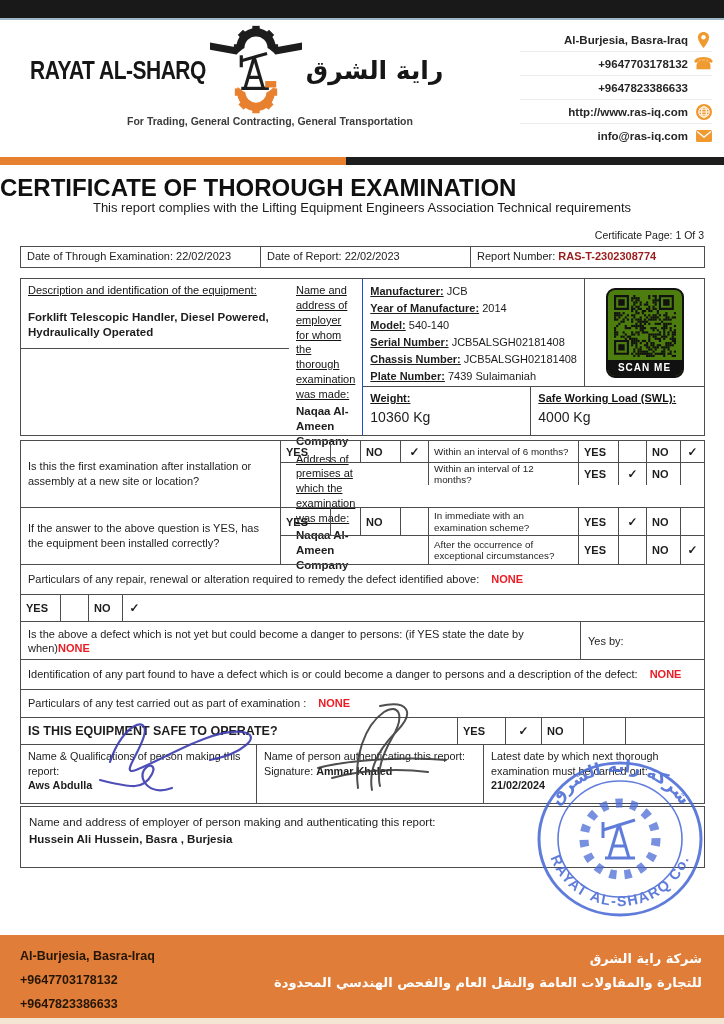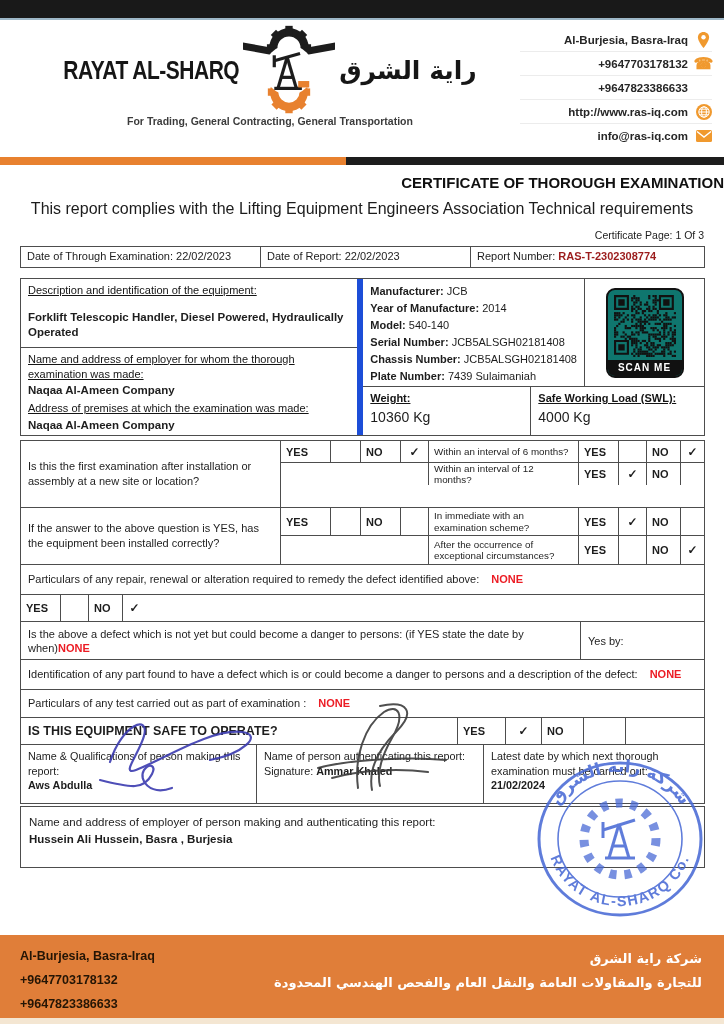--- a/index.html
+++ b/index.html
@@ -13,64 +13,64 @@
     overflow: hidden;
   }
   .abs { position: absolute; }
 
   
   .topbar { left:0; top:0; width:724px; height:20px; background:#191919; border-bottom:2px solid #9db7c7; }
 
   
   .header { left:0; top:22px; width:724px; height:133px; }
   .logo-wrap { position:absolute; left:30px; top:2px; width:480px; text-align:center; }
-  .logo-row { display:flex; align-items:center; justify-content:center; gap:4px; height:92px; }
+  .logo-row { display:flex; align-items:center; justify-content:flex-start; gap:4px; height:92px; }
   .brand-en { font-size:21px; font-weight:bold; letter-spacing:-0.5px; color:#161616; transform:scaleY(1.25); white-space:nowrap; }
   .brand-ar { font-size:25px; font-weight:bold; color:#161616; white-space:nowrap; font-family:"DejaVu Sans", sans-serif; }
   .tagline { font-size:10.5px; font-weight:bold; color:#3c3c3c; line-height:1.45; margin-top:-2px; }
   .contacts { position:absolute; right:12px; top:6px; width:192px; }
   .contact-row { display:flex; align-items:center; justify-content:flex-end; gap:7px; height:24px; border-bottom:1px solid #ececec; font-size:11.5px; font-weight:600; color:#262626; }
   .contact-row:last-child { border-bottom:none; }
   .cicon { width:17px; height:17px; flex:0 0 17px; display:flex; align-items:center; justify-content:center; }
   .cicon.empty { visibility:hidden; }
 
   
   .divider { left:0; top:157px; width:724px; height:8px; background:#1d1d1d; }
   .divider .orange-seg { position:absolute; left:0; top:0; width:346px; height:8px; background:#E8812F; }
 
   
-  .doc-title { left:0; top:174px; width:724px; text-align:right; font-size:15px; font-weight:bold; color:#101010; }
-  .doc-subtitle { left:0; top:200px; width:724px; text-align:center; font-size:16px; color:#1c1c1c; }
+  .doc-title { left:0; top:174px; width:724px; text-align:left; font-size:24px; font-weight:bold; color:#101010; }
+  .doc-subtitle { left:0; top:200px; width:724px; text-align:center; font-size:13px; color:#1c1c1c; }
   .cert-page { top:229px; right:20px; font-size:10.5px; color:#1c1c1c; }
 
   
   .bordered { border:1px solid #4d4d4d; }
   .bR { border-right:1px solid #4d4d4d; }
   .bB { border-bottom:1px solid #4d4d4d; }
 
   .meta-table { left:20px; top:246px; width:685px; height:22px; display:flex; font-size:11px; }
   .meta-cell { padding:3px 6px; white-space:nowrap; overflow:hidden; }
   .meta-c1 { width:240px; } .meta-c2 { width:210px; } .meta-c3 { flex:1; }
   .report-num { font-weight:bold; color:#9B1C1C; }
 
   
   .equip { left:20px; top:278px; width:685px; height:158px; display:flex; }
-  .equip-left { width:345px; border-right:6px solid #1d4ed8; display:flex; flex-direction:column; }
+  .equip-left { width:345px; border-right:1px solid #1d4ed8; display:flex; flex-direction:row; }
   .equip-desc { height:70px; border-bottom:1px solid #4d4d4d; padding:4px 7px; }
   .equip-emp { flex:1; padding:4px 7px; }
   .ulabel { font-size:11px; text-decoration:underline; color:#141414; line-height:1.35; }
   .uvalue { font-size:11.5px; font-weight:bold; line-height:1.3; margin:2px 0 3px 0; }
   .equip-desc .uvalue { margin-top:12px; }
   .equip-right { flex:1; display:flex; flex-direction:column; }
   .equip-fields-row { height:108px; border-bottom:1px solid #4d4d4d; display:flex; }
   .fields { flex:1; padding:4px 7px; font-size:11px; }
   .field-row { line-height:1.55; white-space:nowrap; }
-  .flabel { font-weight:bold; }
+  .flabel { font-weight:bold; text-decoration:underline; }
   .qr-cell { width:120px; border-left:1px solid #4d4d4d; display:flex; align-items:center; justify-content:center; }
-  .qr-frame { width:78px; border:2px solid #111; border-radius:9px; overflow:hidden; background:#0f766e; }
+  .qr-frame { width:78px; border:2px solid #111; border-radius:9px; overflow:hidden; background:#4d7c0f; }
   .qr-frame svg { display:block; margin:5px auto 3px auto; }
   .qr-label { background:#111; color:#fff; font-size:10px; font-weight:bold; text-align:center; letter-spacing:1px; padding:2px 0 3px 0; }
   .wsl-row { flex:1; display:flex; }
   .w-cell { width:168px; border-right:1px solid #4d4d4d; padding:4px 7px; }
   .s-cell { flex:1; padding:4px 7px; }
   .w-cell .ulabel, .s-cell .ulabel { font-weight:bold; }
   .plainv { font-size:14px; margin-top:3px; }
 
   
   .exam { left:20px; top:440px; width:685px; font-size:11px; }

